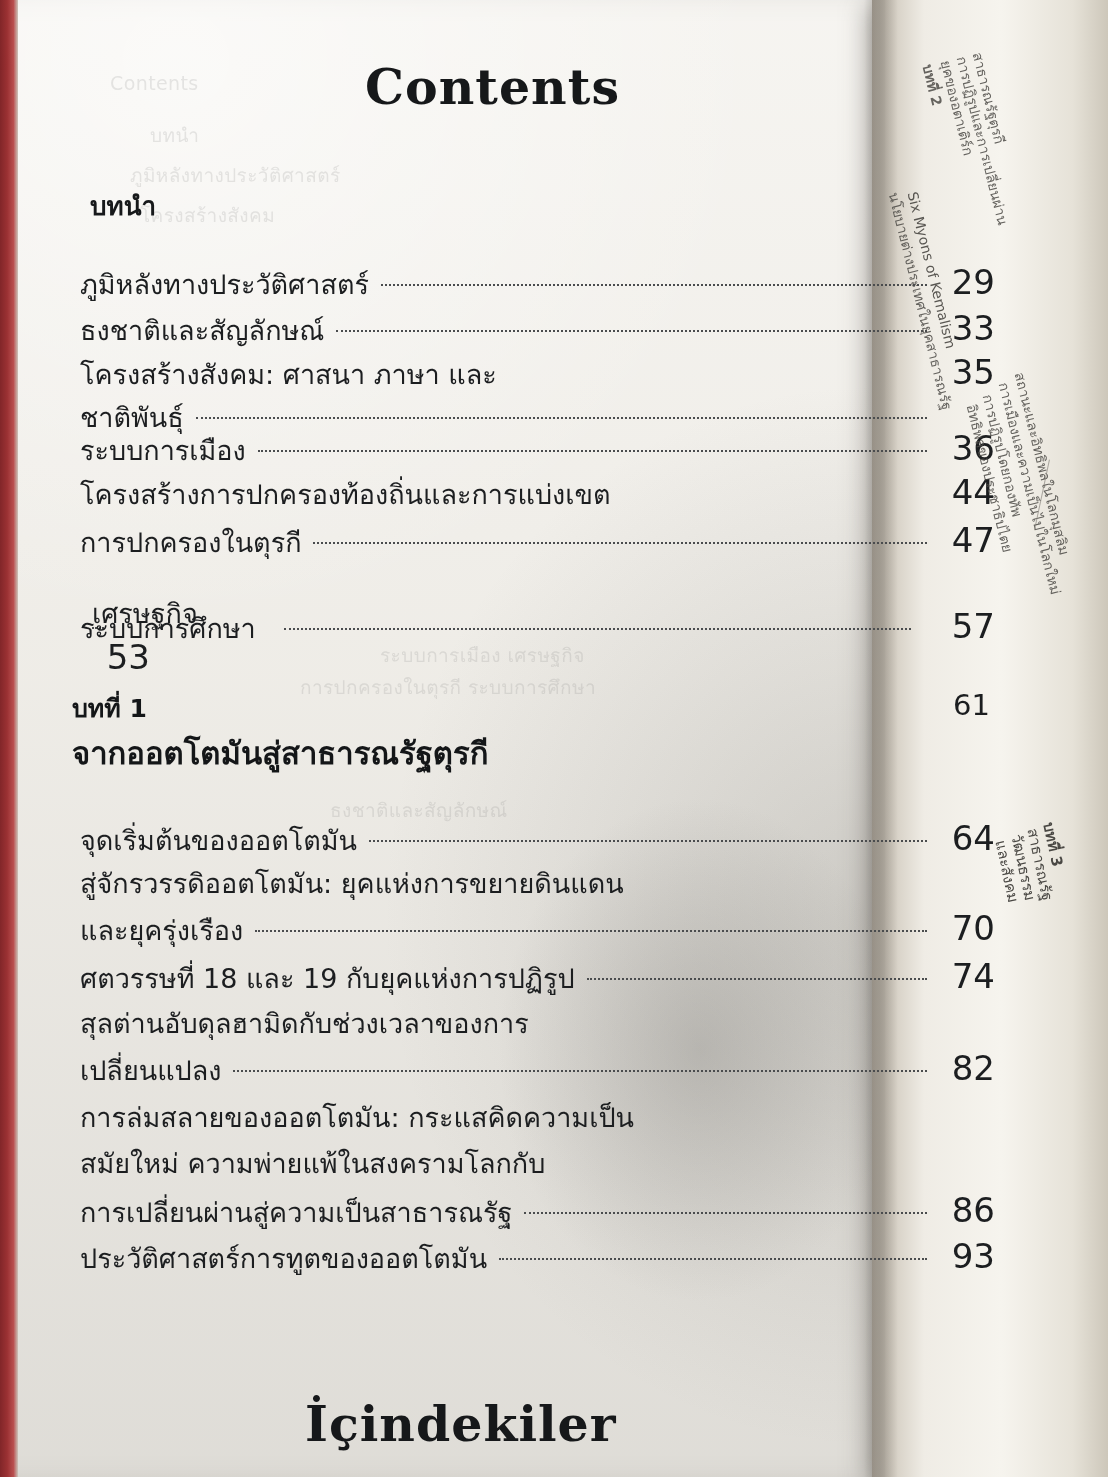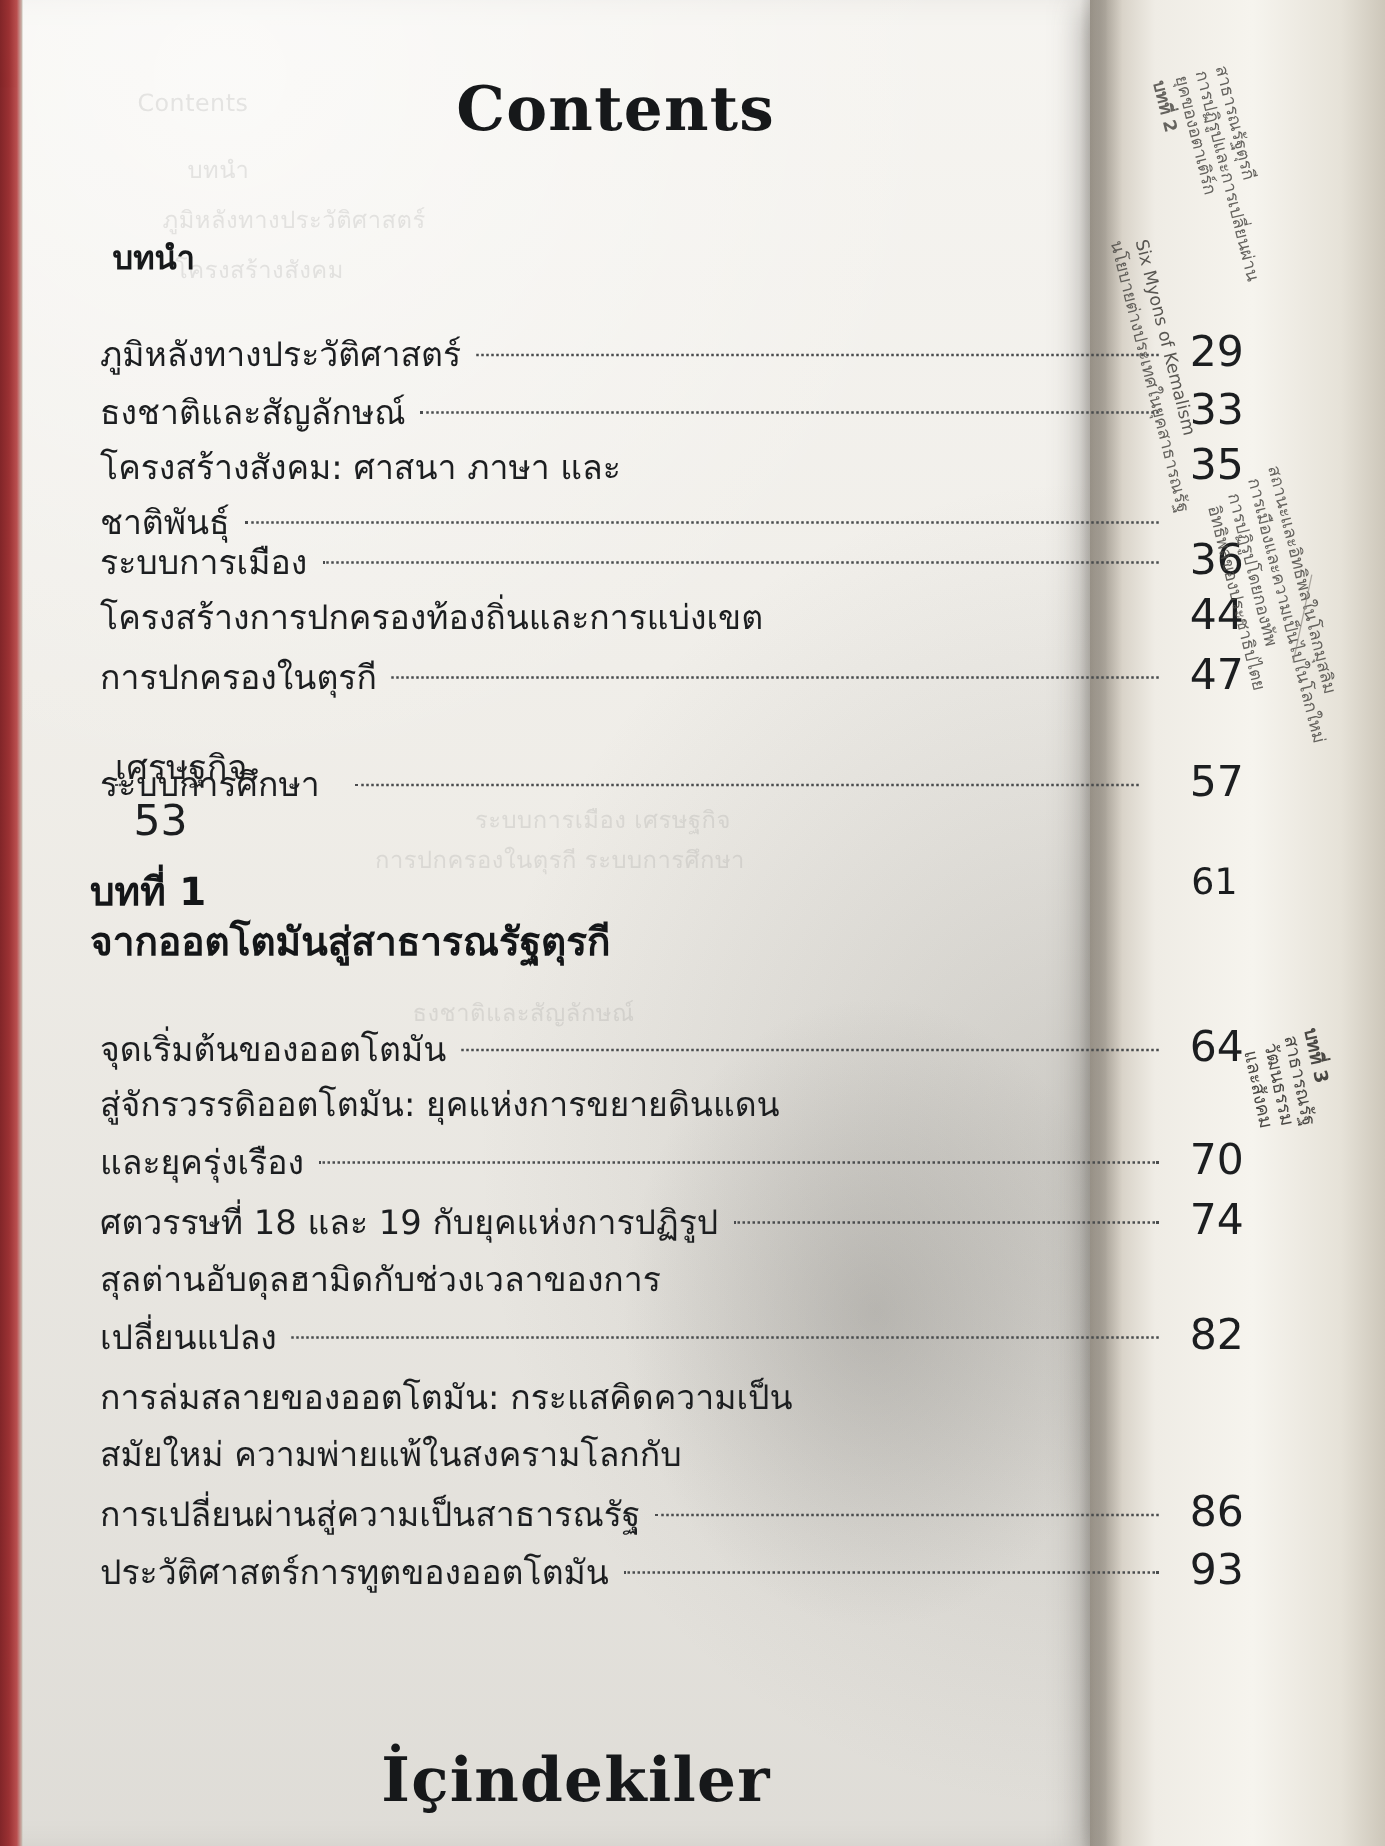--- a/index.html
+++ b/index.html
@@ -100,21 +100,21 @@
     position: absolute;
     font-weight: bold;
     color: #17191b;
     font-size: 26px;
   }
   .sec-intro { left: 30px; top: 185px; }
   .chap-label {
     position: absolute;
     left: 12px; top: 688px;
     font-weight: bold;
-    font-size: 31px;
+    font-size: 25px;
     color: #141618;
   }
   .chap-title {
     position: absolute;
     left: 12px; top: 728px;
     font-weight: bold;
     font-size: 31px;
     color: #141618;
   }
   .chap-page {

